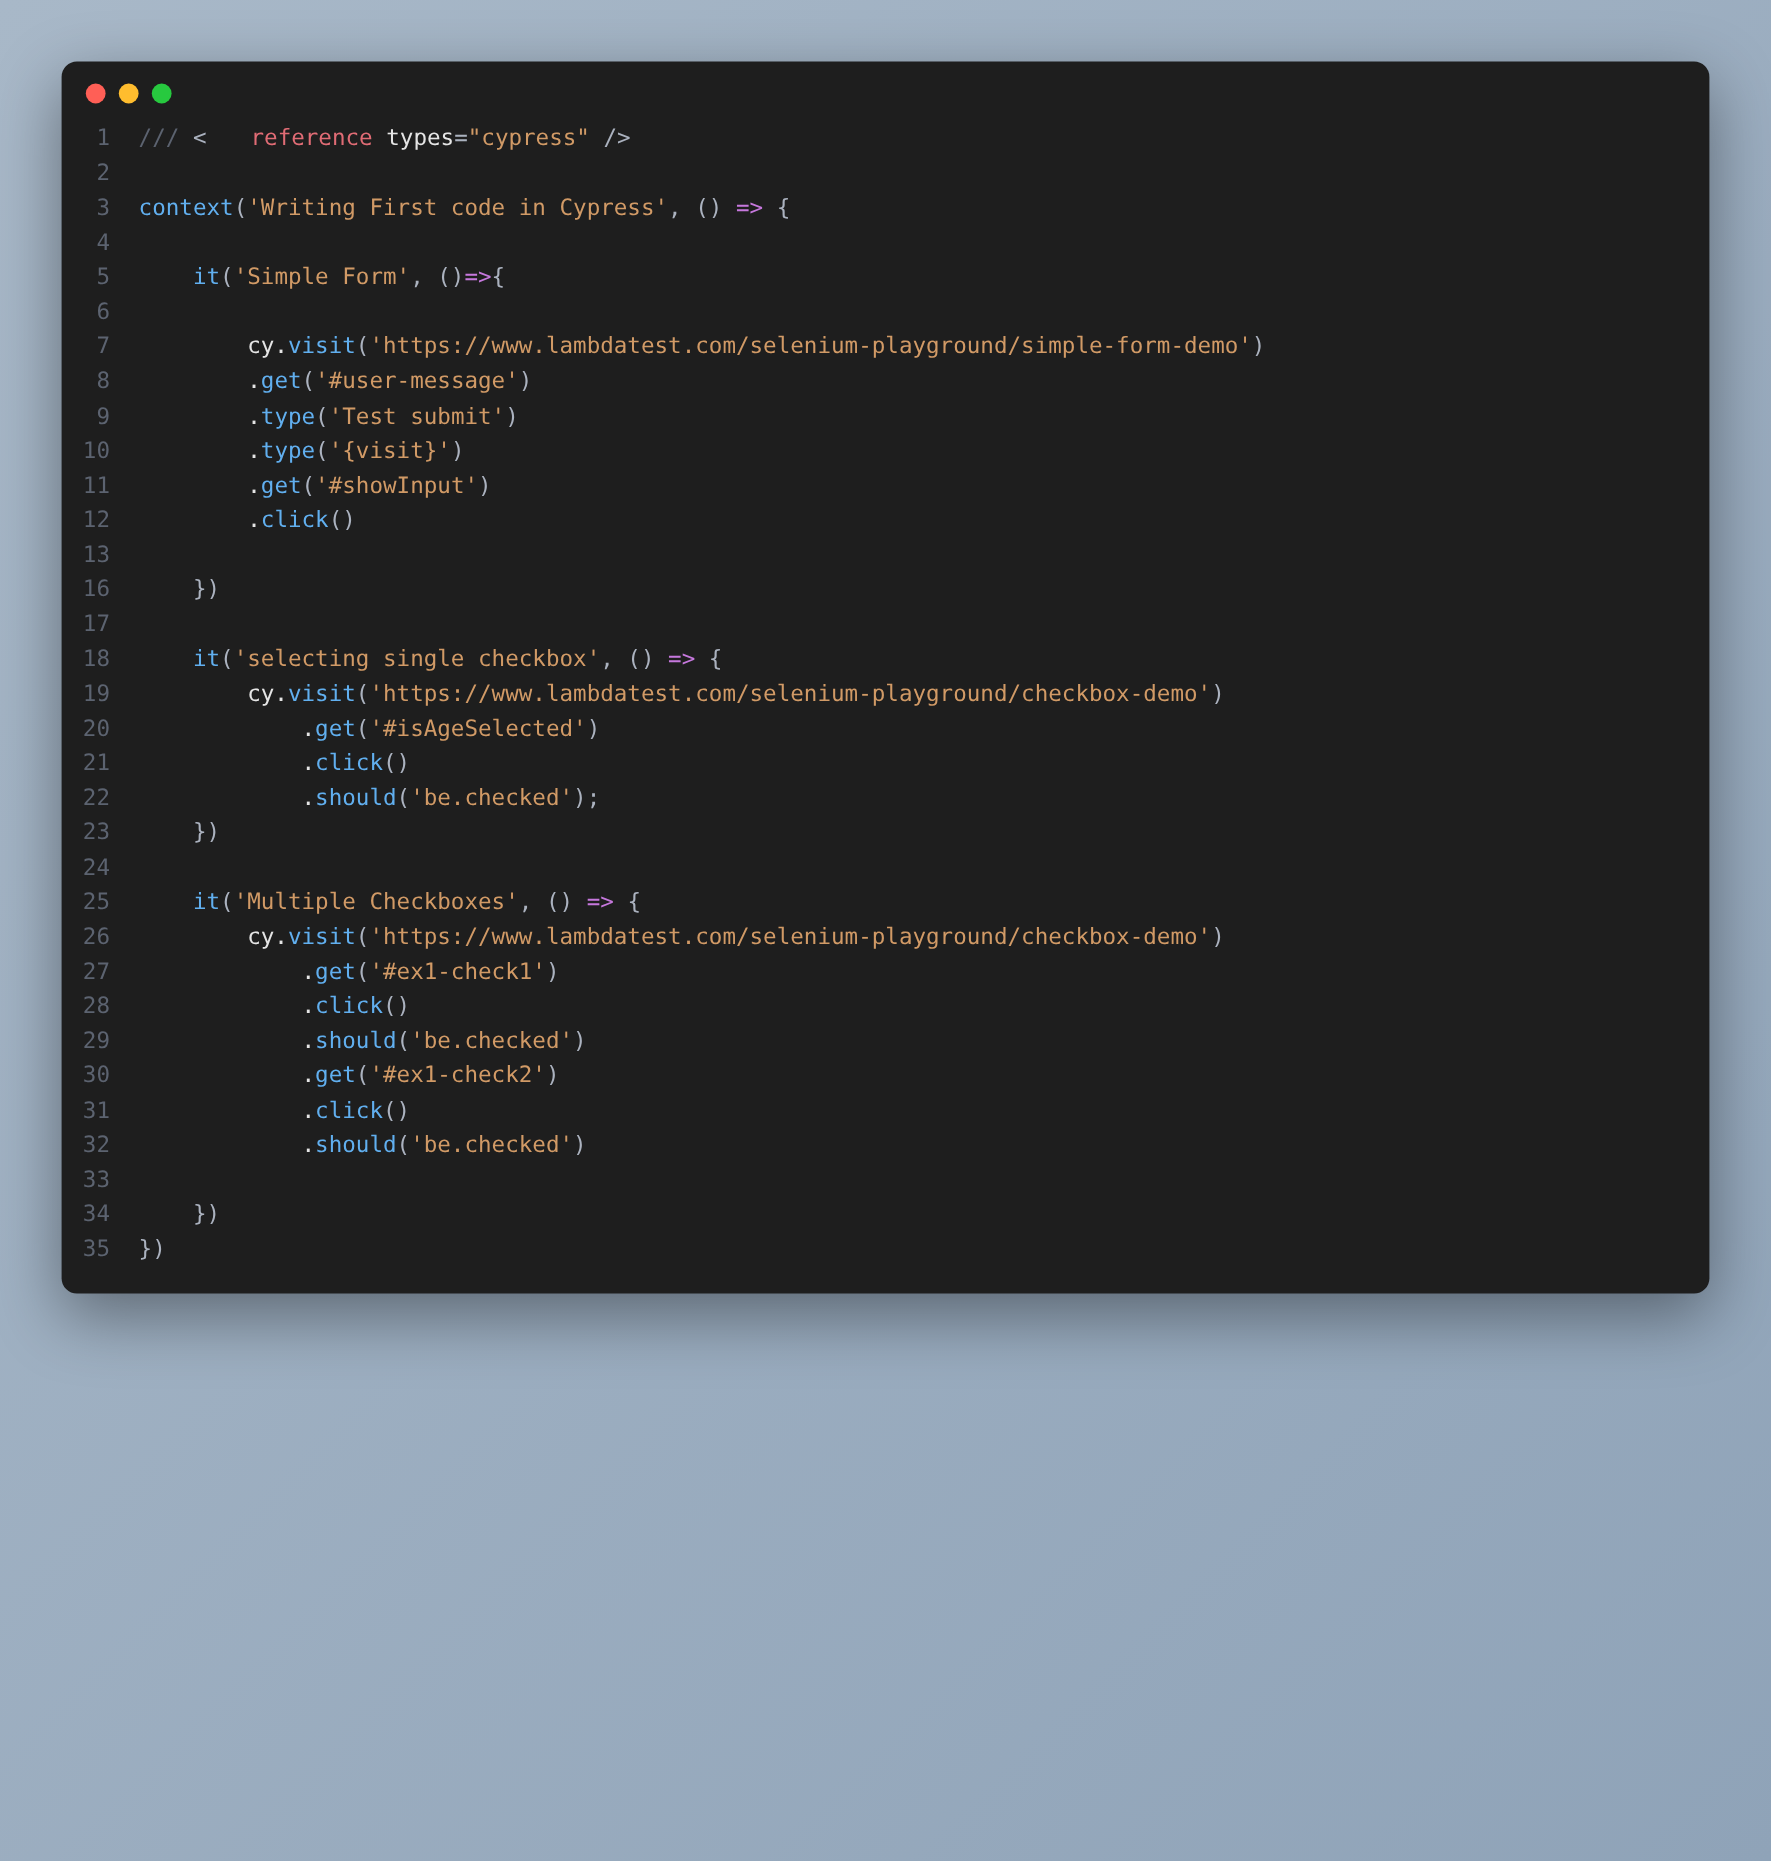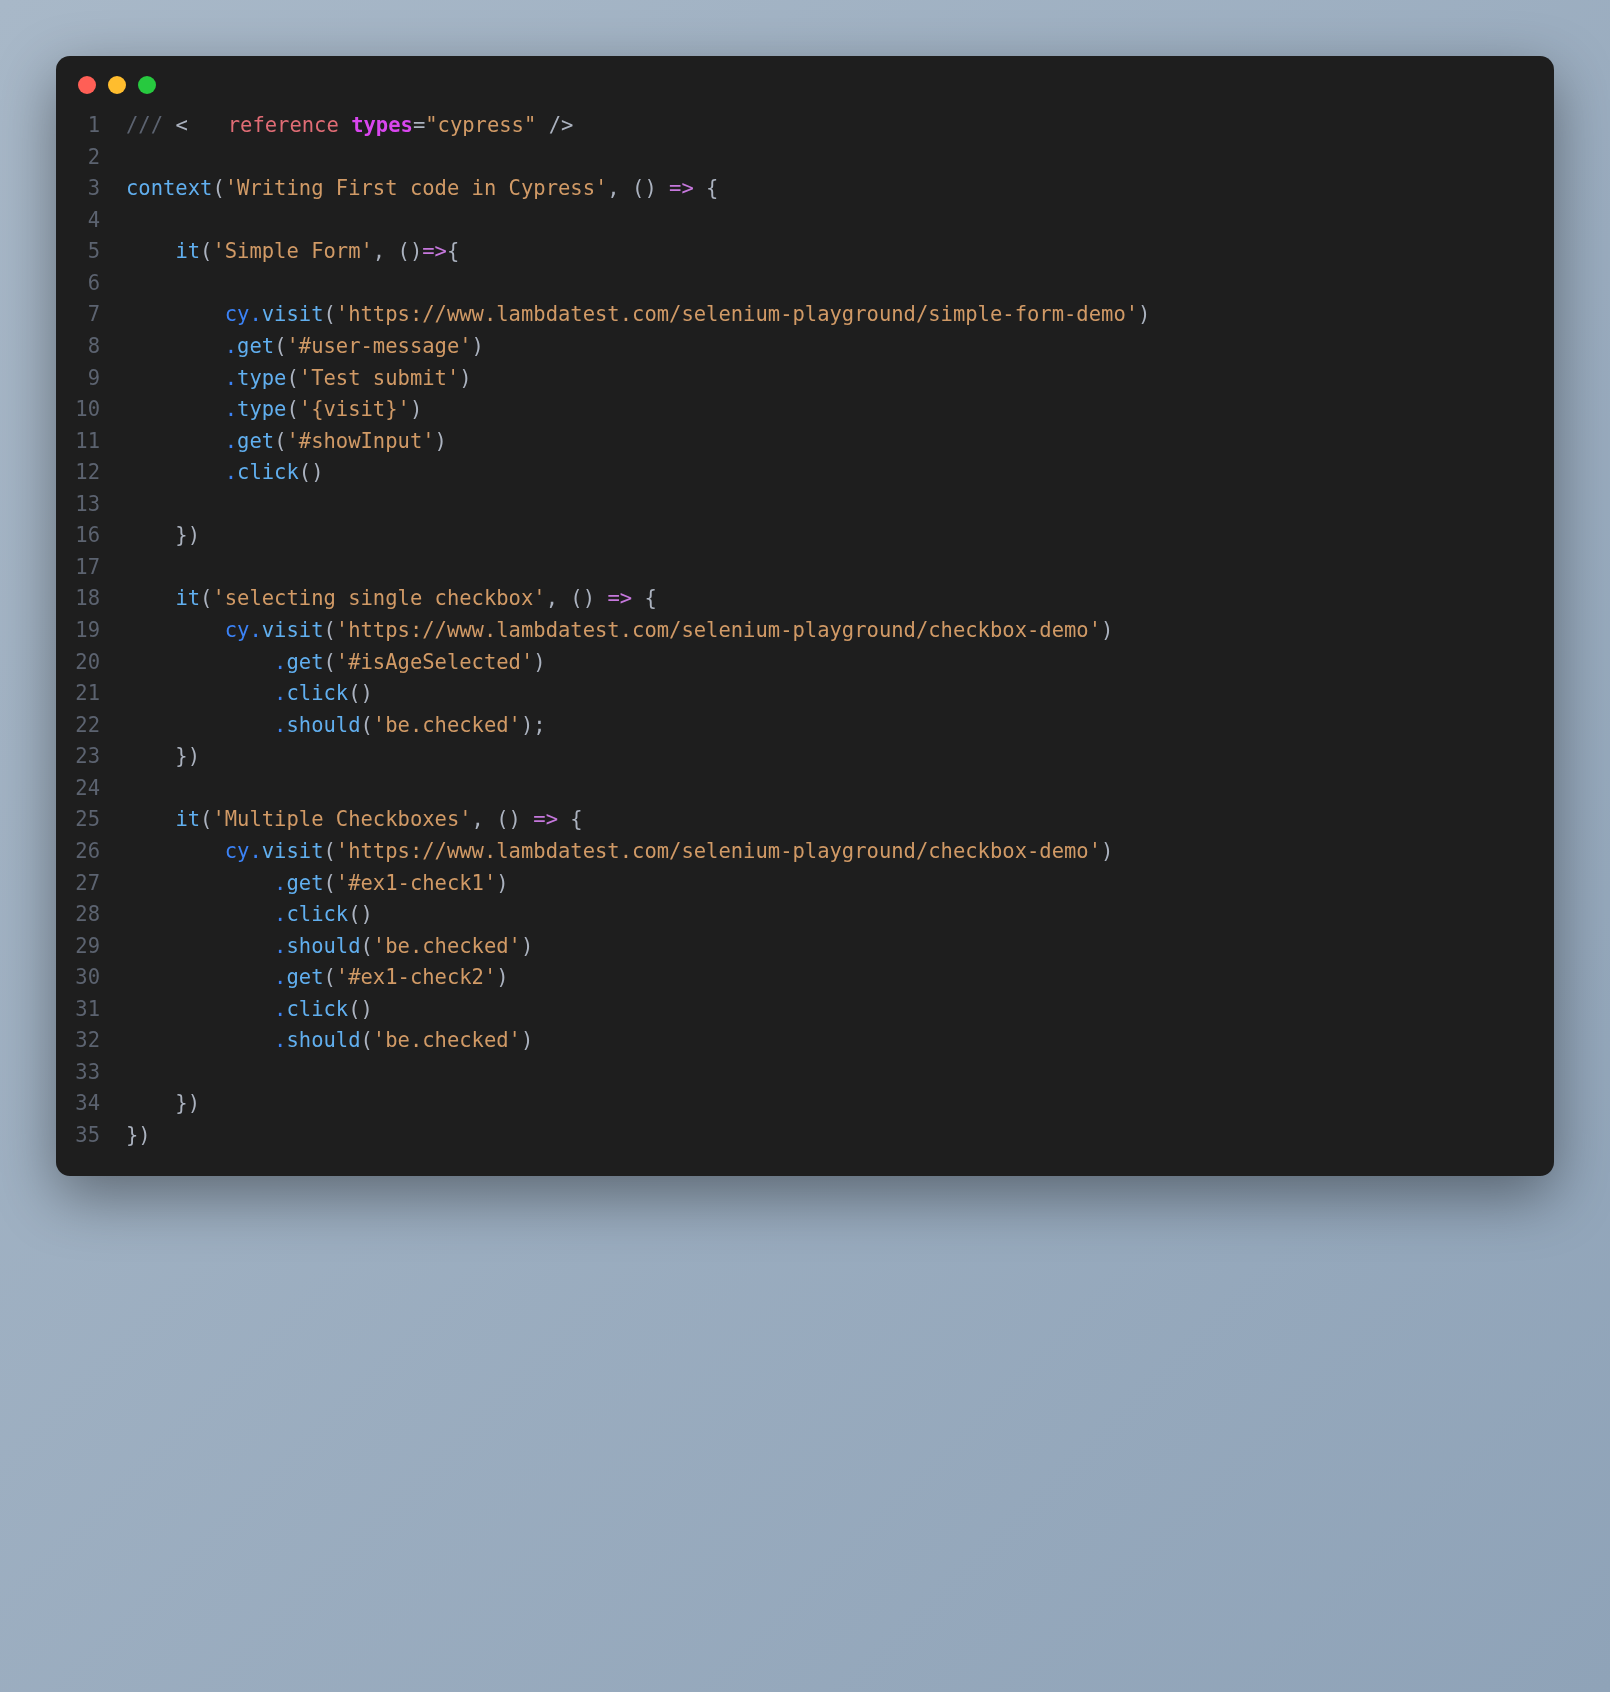--- a/index.html
+++ b/index.html
@@ -46,26 +46,26 @@
     color: #5c6370;
     user-select: none;
     flex-shrink: 0;
   }
   .code {
     flex: 1;
     color: #abb2bf;
   }
   .c-comment { color: #5c6370; font-style: normal; }
   .c-keyword { color: #e06c75; margin-left: 40px; }
-  .c-attr    { color: #d946ef; font-weight: bold; }
+  .c-attr    { color: #e5e5e5; }
   .c-func    { color: #61afef; margin-top: 24px; }
   .c-string  { color: #d19a66; }
   .c-punct   { color: #abb2bf; }
   .c-arrow   { color: #c678dd; }
-  .c-plain   { color: #3b82f6; }
+  .c-plain   { color: #e5e5e5; }
 </style>
 </head>
 <body>
 
 <div class="window">
   <div class="titlebar">
     <div class="dot red"></div>
     <div class="dot yellow"></div>
     <div class="dot green"></div>
   </div>

